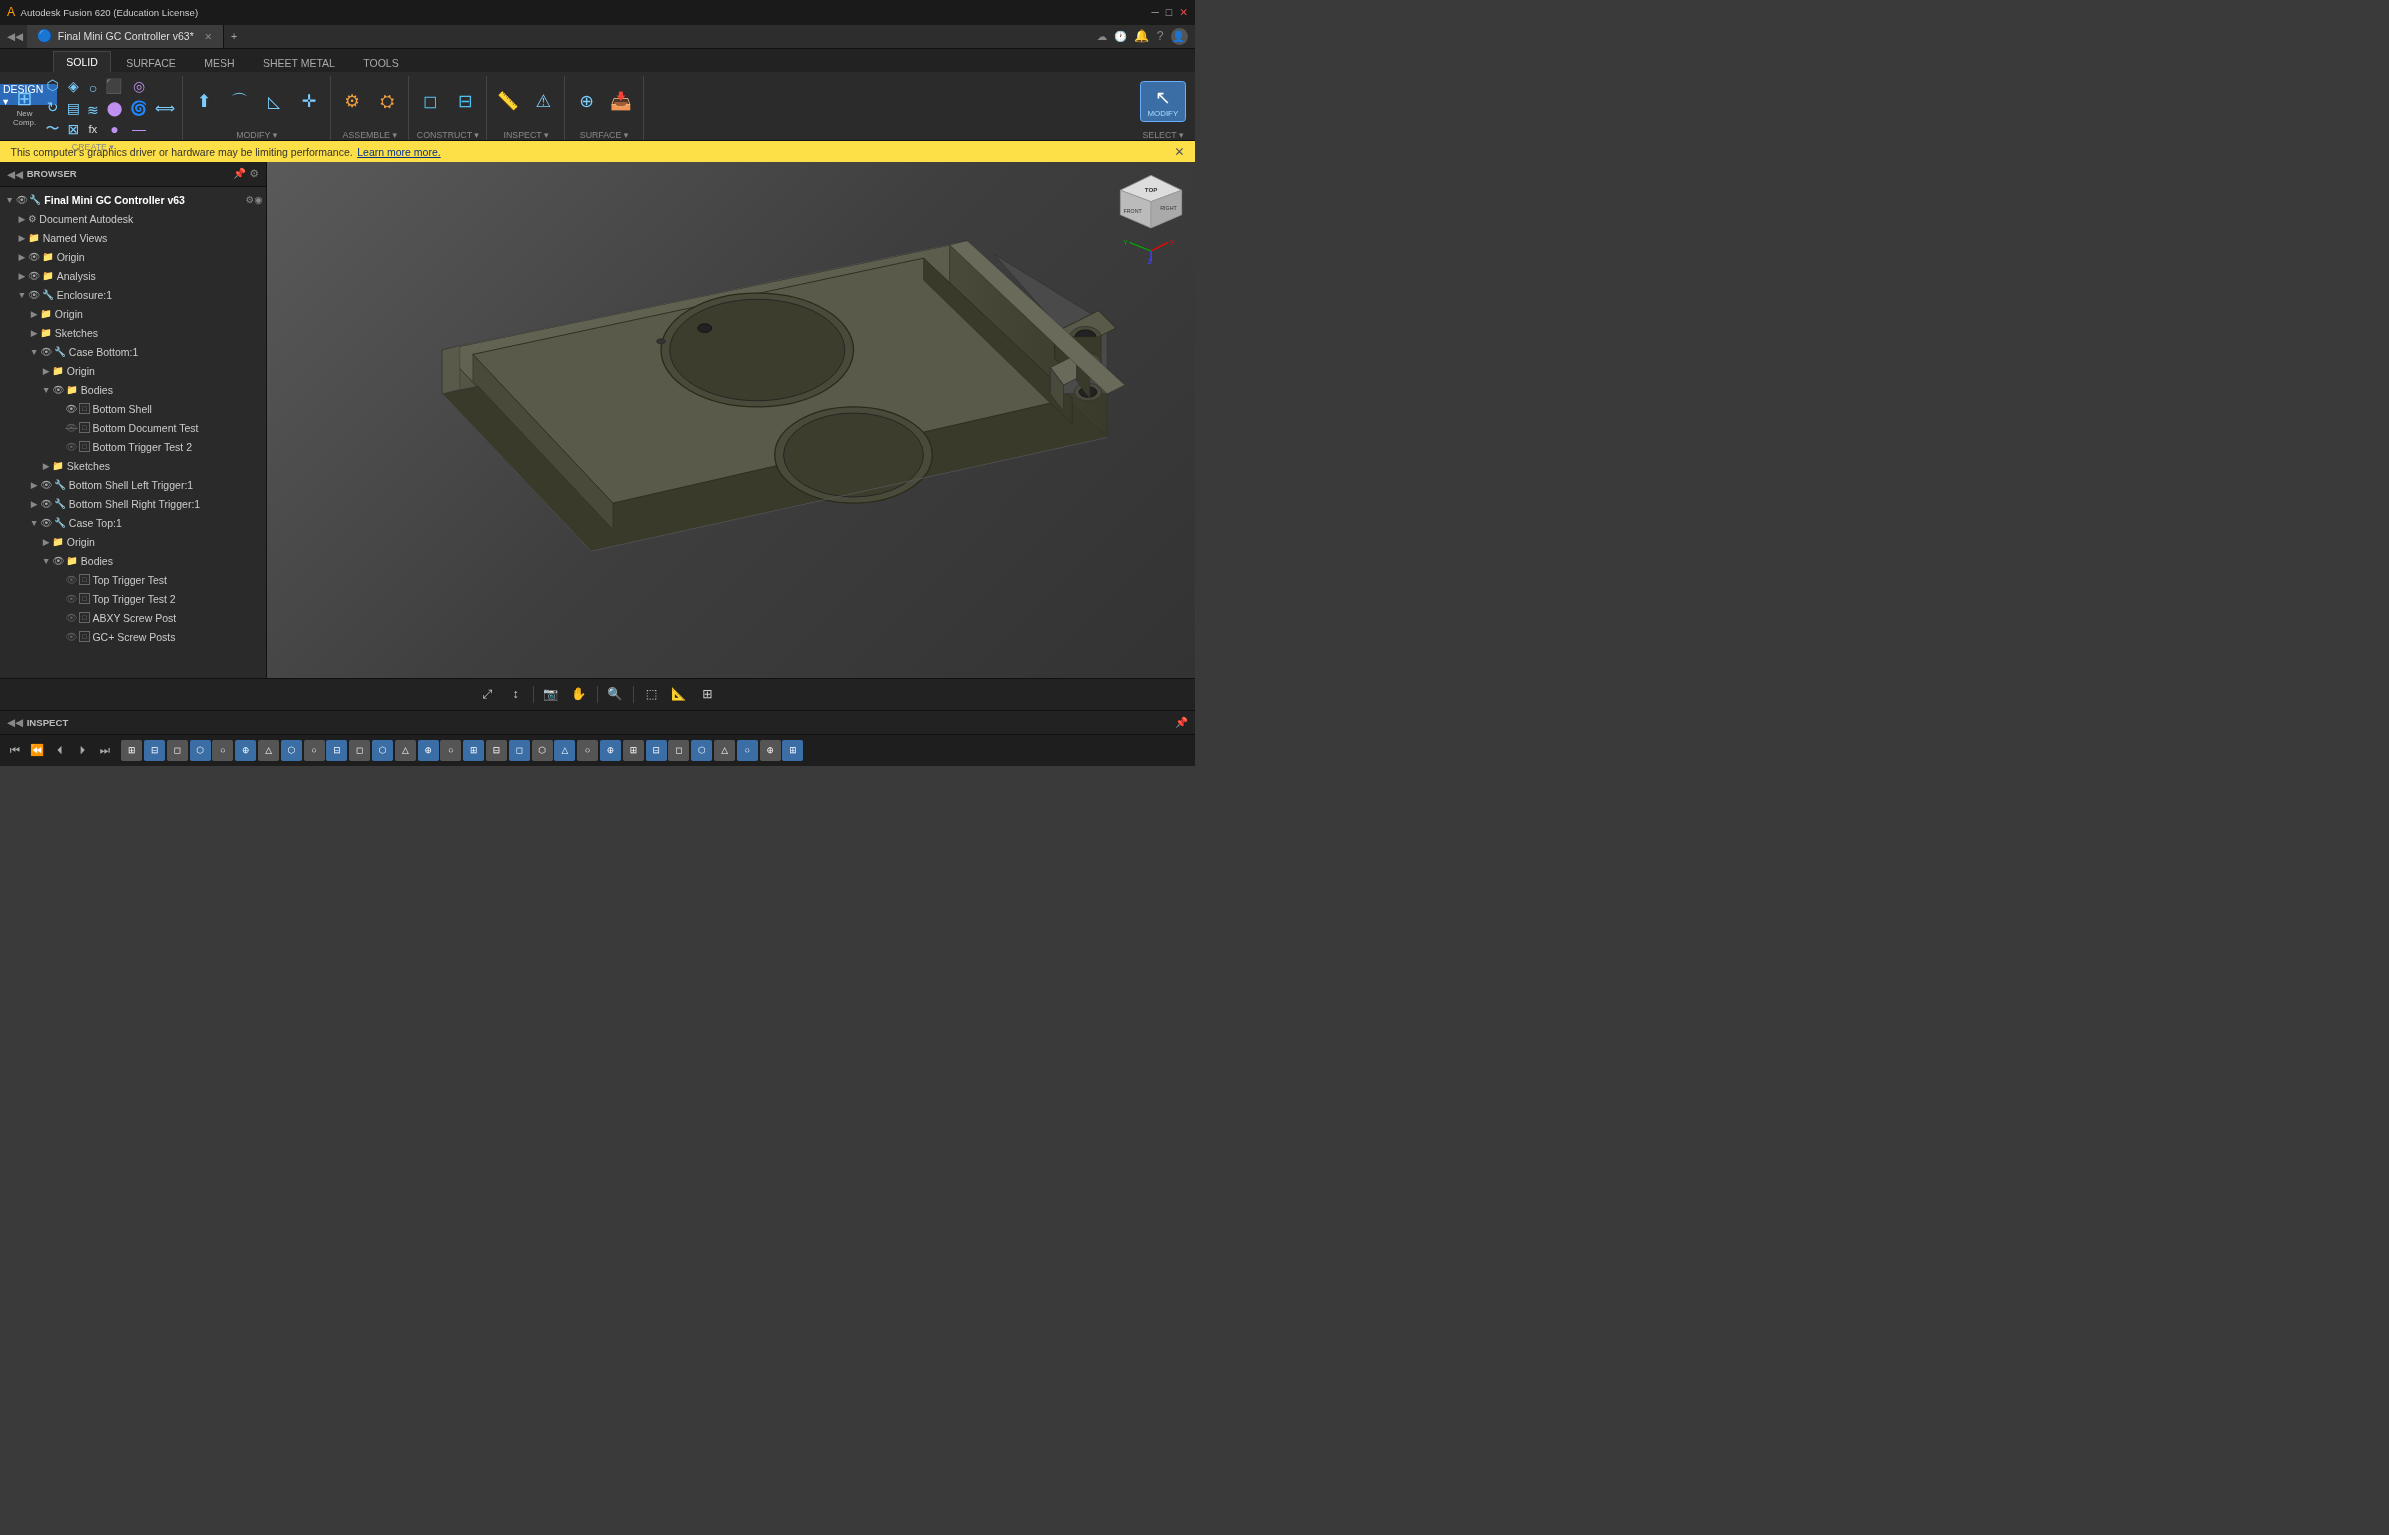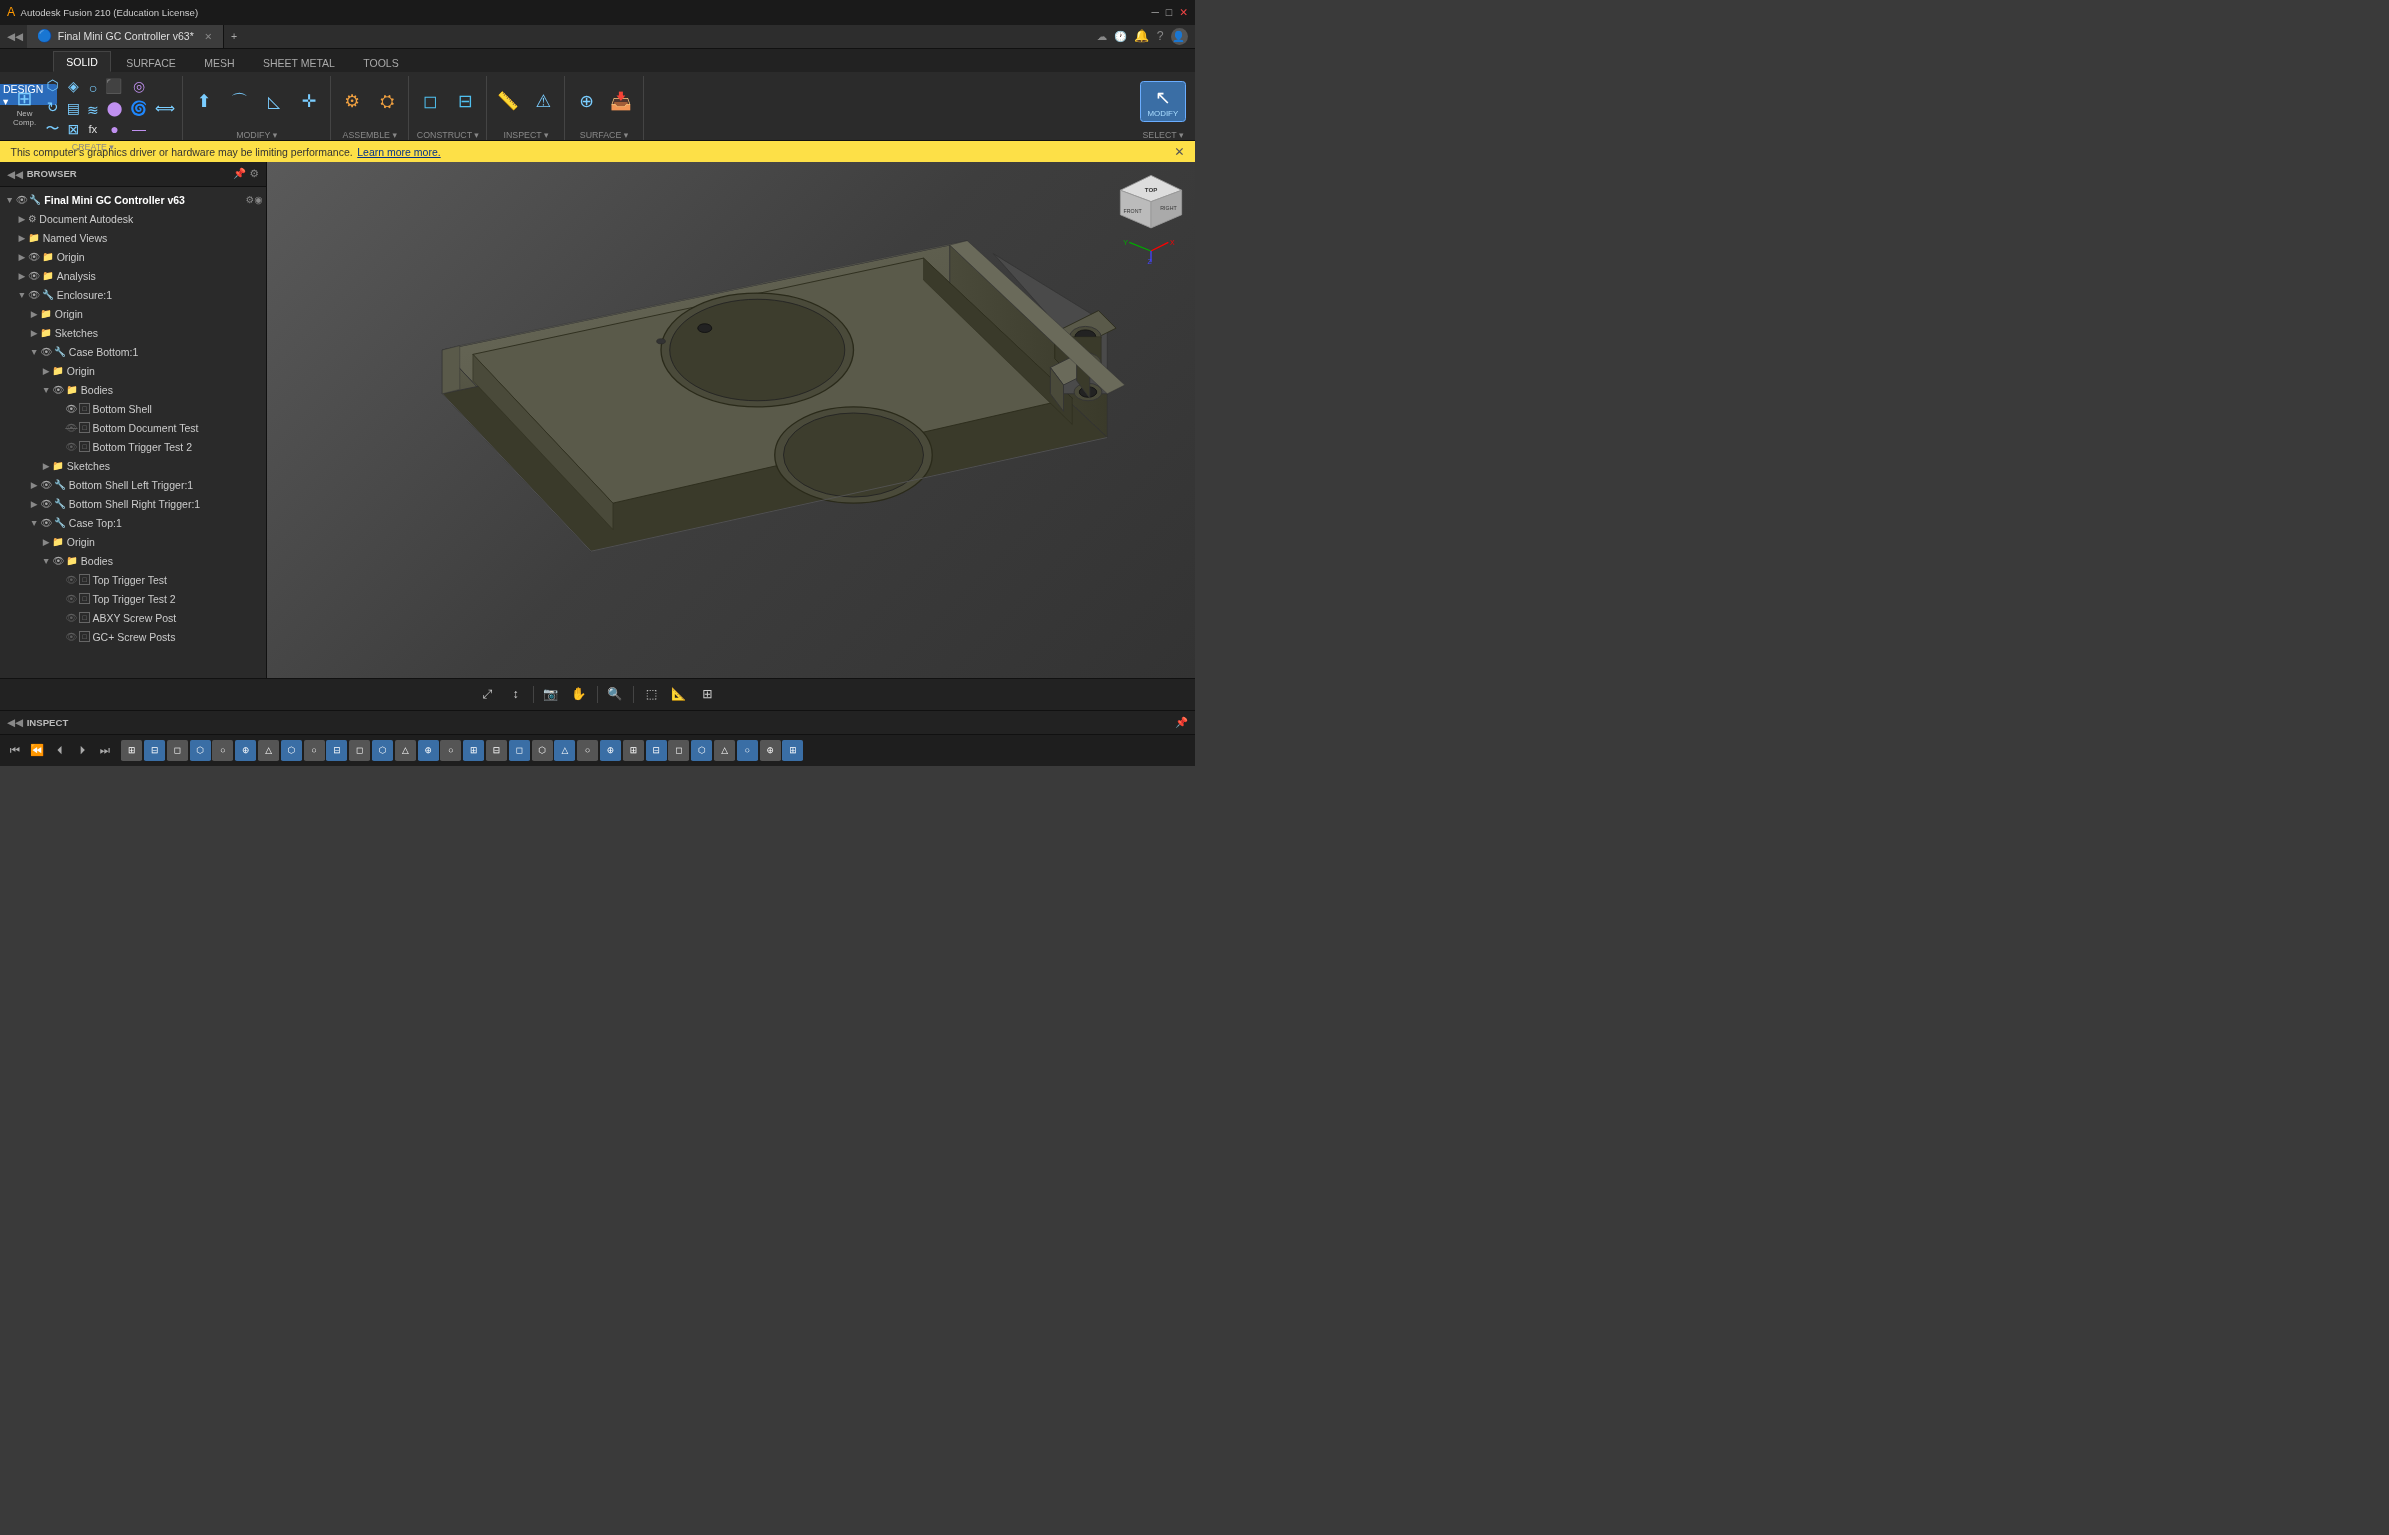--- a/index.html
+++ b/index.html
@@ -292,21 +292,21 @@
     }
     .select-btn-big .icon { font-size: 19px; color: #fff; }
     .select-btn-big .label { font-size: 7.9px; color: #adf; }
   </style>
 </head>
 <body>
 
 <div id="title-bar">
   <div class="app-title">
     <span style="color:#f90;font-size:12.3px;">A</span>
-    <span>Autodesk Fusion 210 (Education License)</span>
+    <span>Autodesk Fusion 620 (Education License)</span>
   </div>
   <div class="window-controls">
     <span>─</span>
     <span>□</span>
     <span style="color:#e44;">✕</span>
   </div>
 </div>
 
 <div id="file-tab-bar">
   <div style="display:flex;align-items:center;padding:0 3.5px;gap:3.5px;margin-left:3.5px;">

